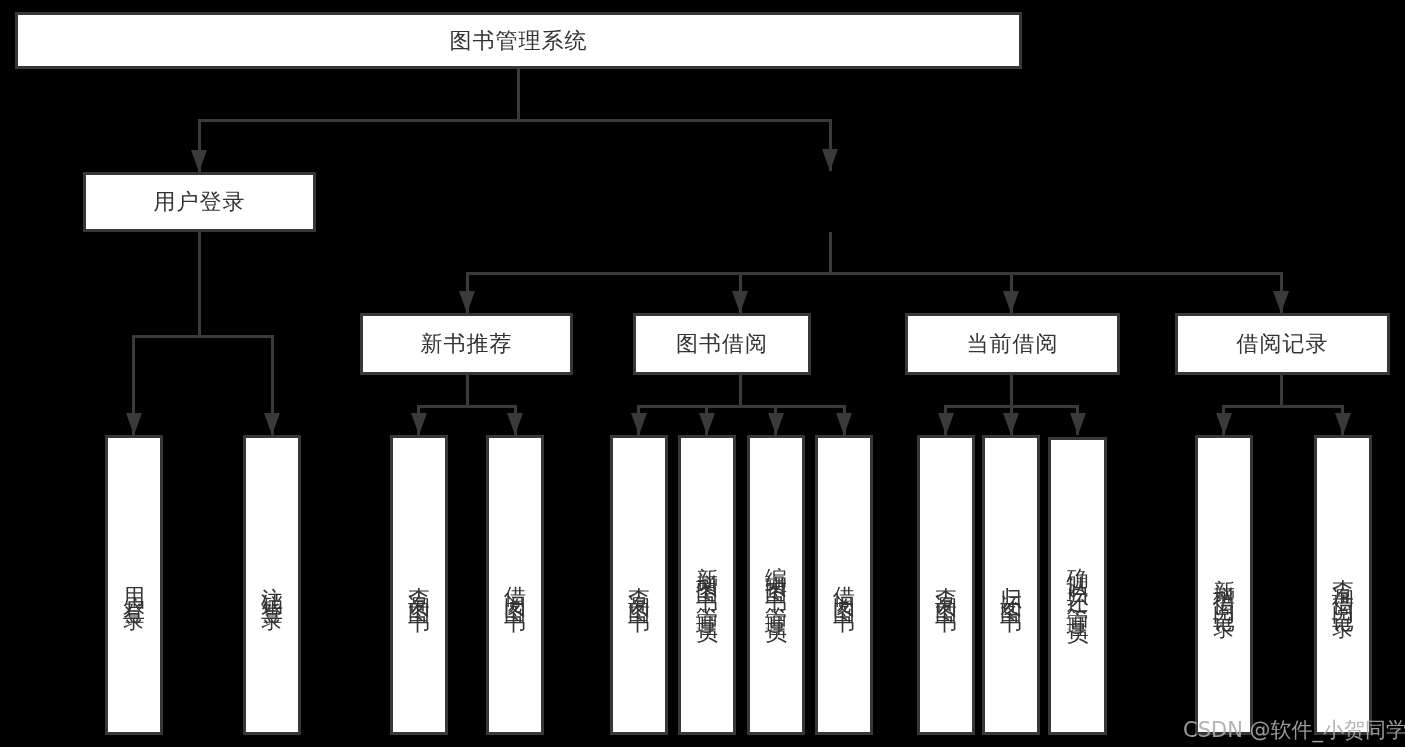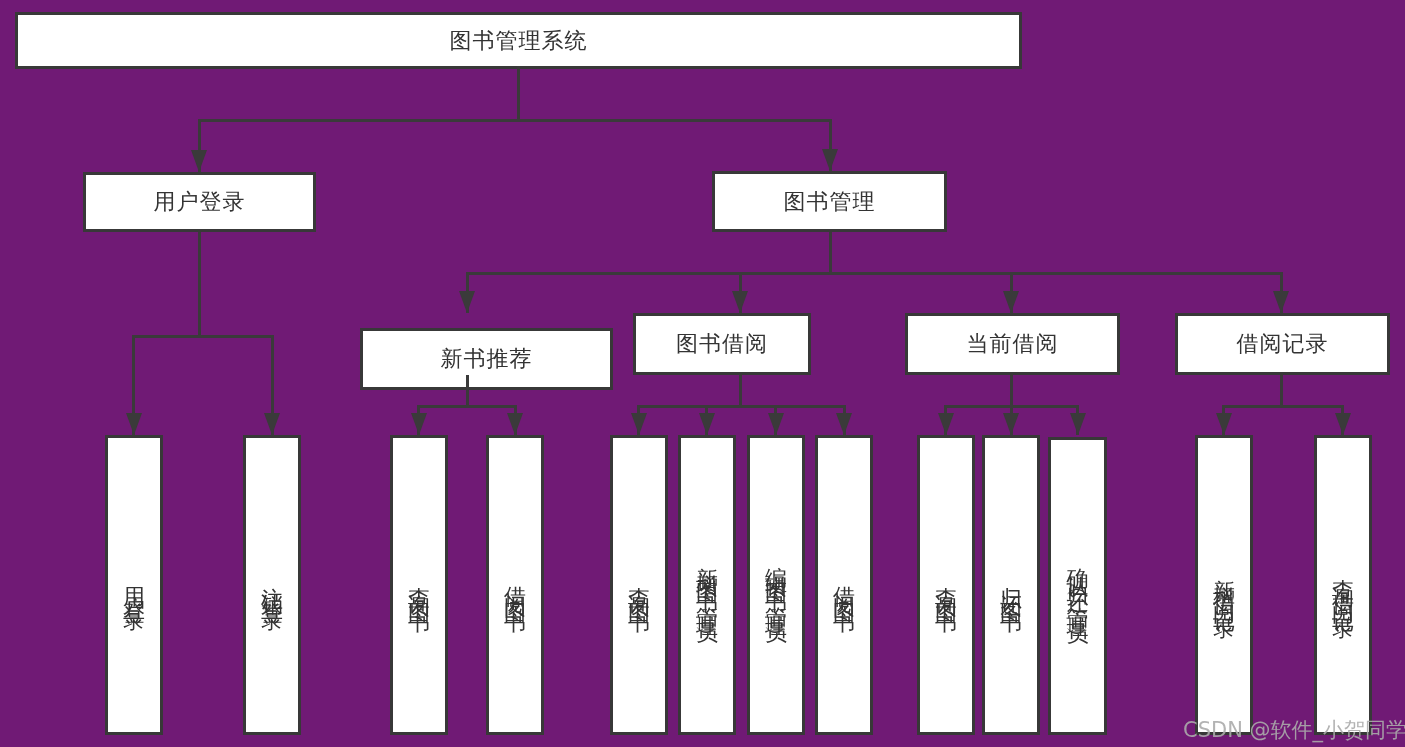--- a/index.html
+++ b/index.html
@@ -1,20 +1,20 @@
 <!DOCTYPE html>
 <html><head>
 <meta charset="utf-8">
 <style>
   html, body { margin: 0; padding: 0; background: #ffffff; }
   #stage {
     position: relative;
     width: 1405px;
     height: 747px;
-    background: #701a75;
+    background: #000000;
     font-family: "DejaVu Sans", "Liberation Sans", sans-serif;
     overflow: hidden;
   }
   .box {
     position: absolute;
     box-sizing: border-box;
     background: #ffffff;
     border: 3px solid #383838;
     display: flex;
     align-items: center;
@@ -64,43 +64,40 @@
   <div class="vline" style="left:517px;top:66px;height:55px"></div>
   <div class="hline" style="left:198px;top:119px;width:634px"></div>
   <div class="vline" style="left:198px;top:119px;height:53px"></div>
   <div class="arrow" style="left:191px;top:150px"></div>
   <div class="vline" style="left:829px;top:119px;height:52px"></div>
   <div class="arrow" style="left:822px;top:149px"></div>
 
   <div class="box h" style="left:83px;top:172px;width:233px;height:60px">
     <span>用户登录</span>
   </div>
-  <div class="box h" style="left:712px;top:171px;width:235px;height:61px">
-    <span>图书管理</span>
-  </div>
 
   <div class="vline" style="left:198px;top:232px;height:106px"></div>
   <div class="hline" style="left:132px;top:335px;width:142px"></div>
   <div class="vline" style="left:132px;top:335px;height:100px"></div>
   <div class="arrow" style="left:126px;top:413px"></div>
   <div class="vline" style="left:271px;top:335px;height:100px"></div>
   <div class="arrow" style="left:264px;top:413px"></div>
 
   <div class="vline" style="left:829px;top:232px;height:43px"></div>
   <div class="hline" style="left:466px;top:272px;width:817px"></div>
   <div class="vline" style="left:466px;top:272px;height:41px"></div>
   <div class="arrow" style="left:459px;top:291px"></div>
   <div class="vline" style="left:739px;top:272px;height:41px"></div>
   <div class="arrow" style="left:732px;top:291px"></div>
   <div class="vline" style="left:1010px;top:272px;height:41px"></div>
   <div class="arrow" style="left:1003px;top:291px"></div>
   <div class="vline" style="left:1280px;top:272px;height:41px"></div>
   <div class="arrow" style="left:1273px;top:291px"></div>
 
-  <div class="box h" style="left:360px;top:328px;width:253px;height:62px">
+  <div class="box h" style="left:360px;top:313px;width:213px;height:62px">
     <span>新书推荐</span>
   </div>
   <div class="box h" style="left:633px;top:313px;width:178px;height:62px">
     <span>图书借阅</span>
   </div>
   <div class="box h" style="left:905px;top:313px;width:215px;height:62px">
     <span>当前借阅</span>
   </div>
   <div class="box h" style="left:1175px;top:313px;width:215px;height:62px">
     <span>借阅记录</span>

